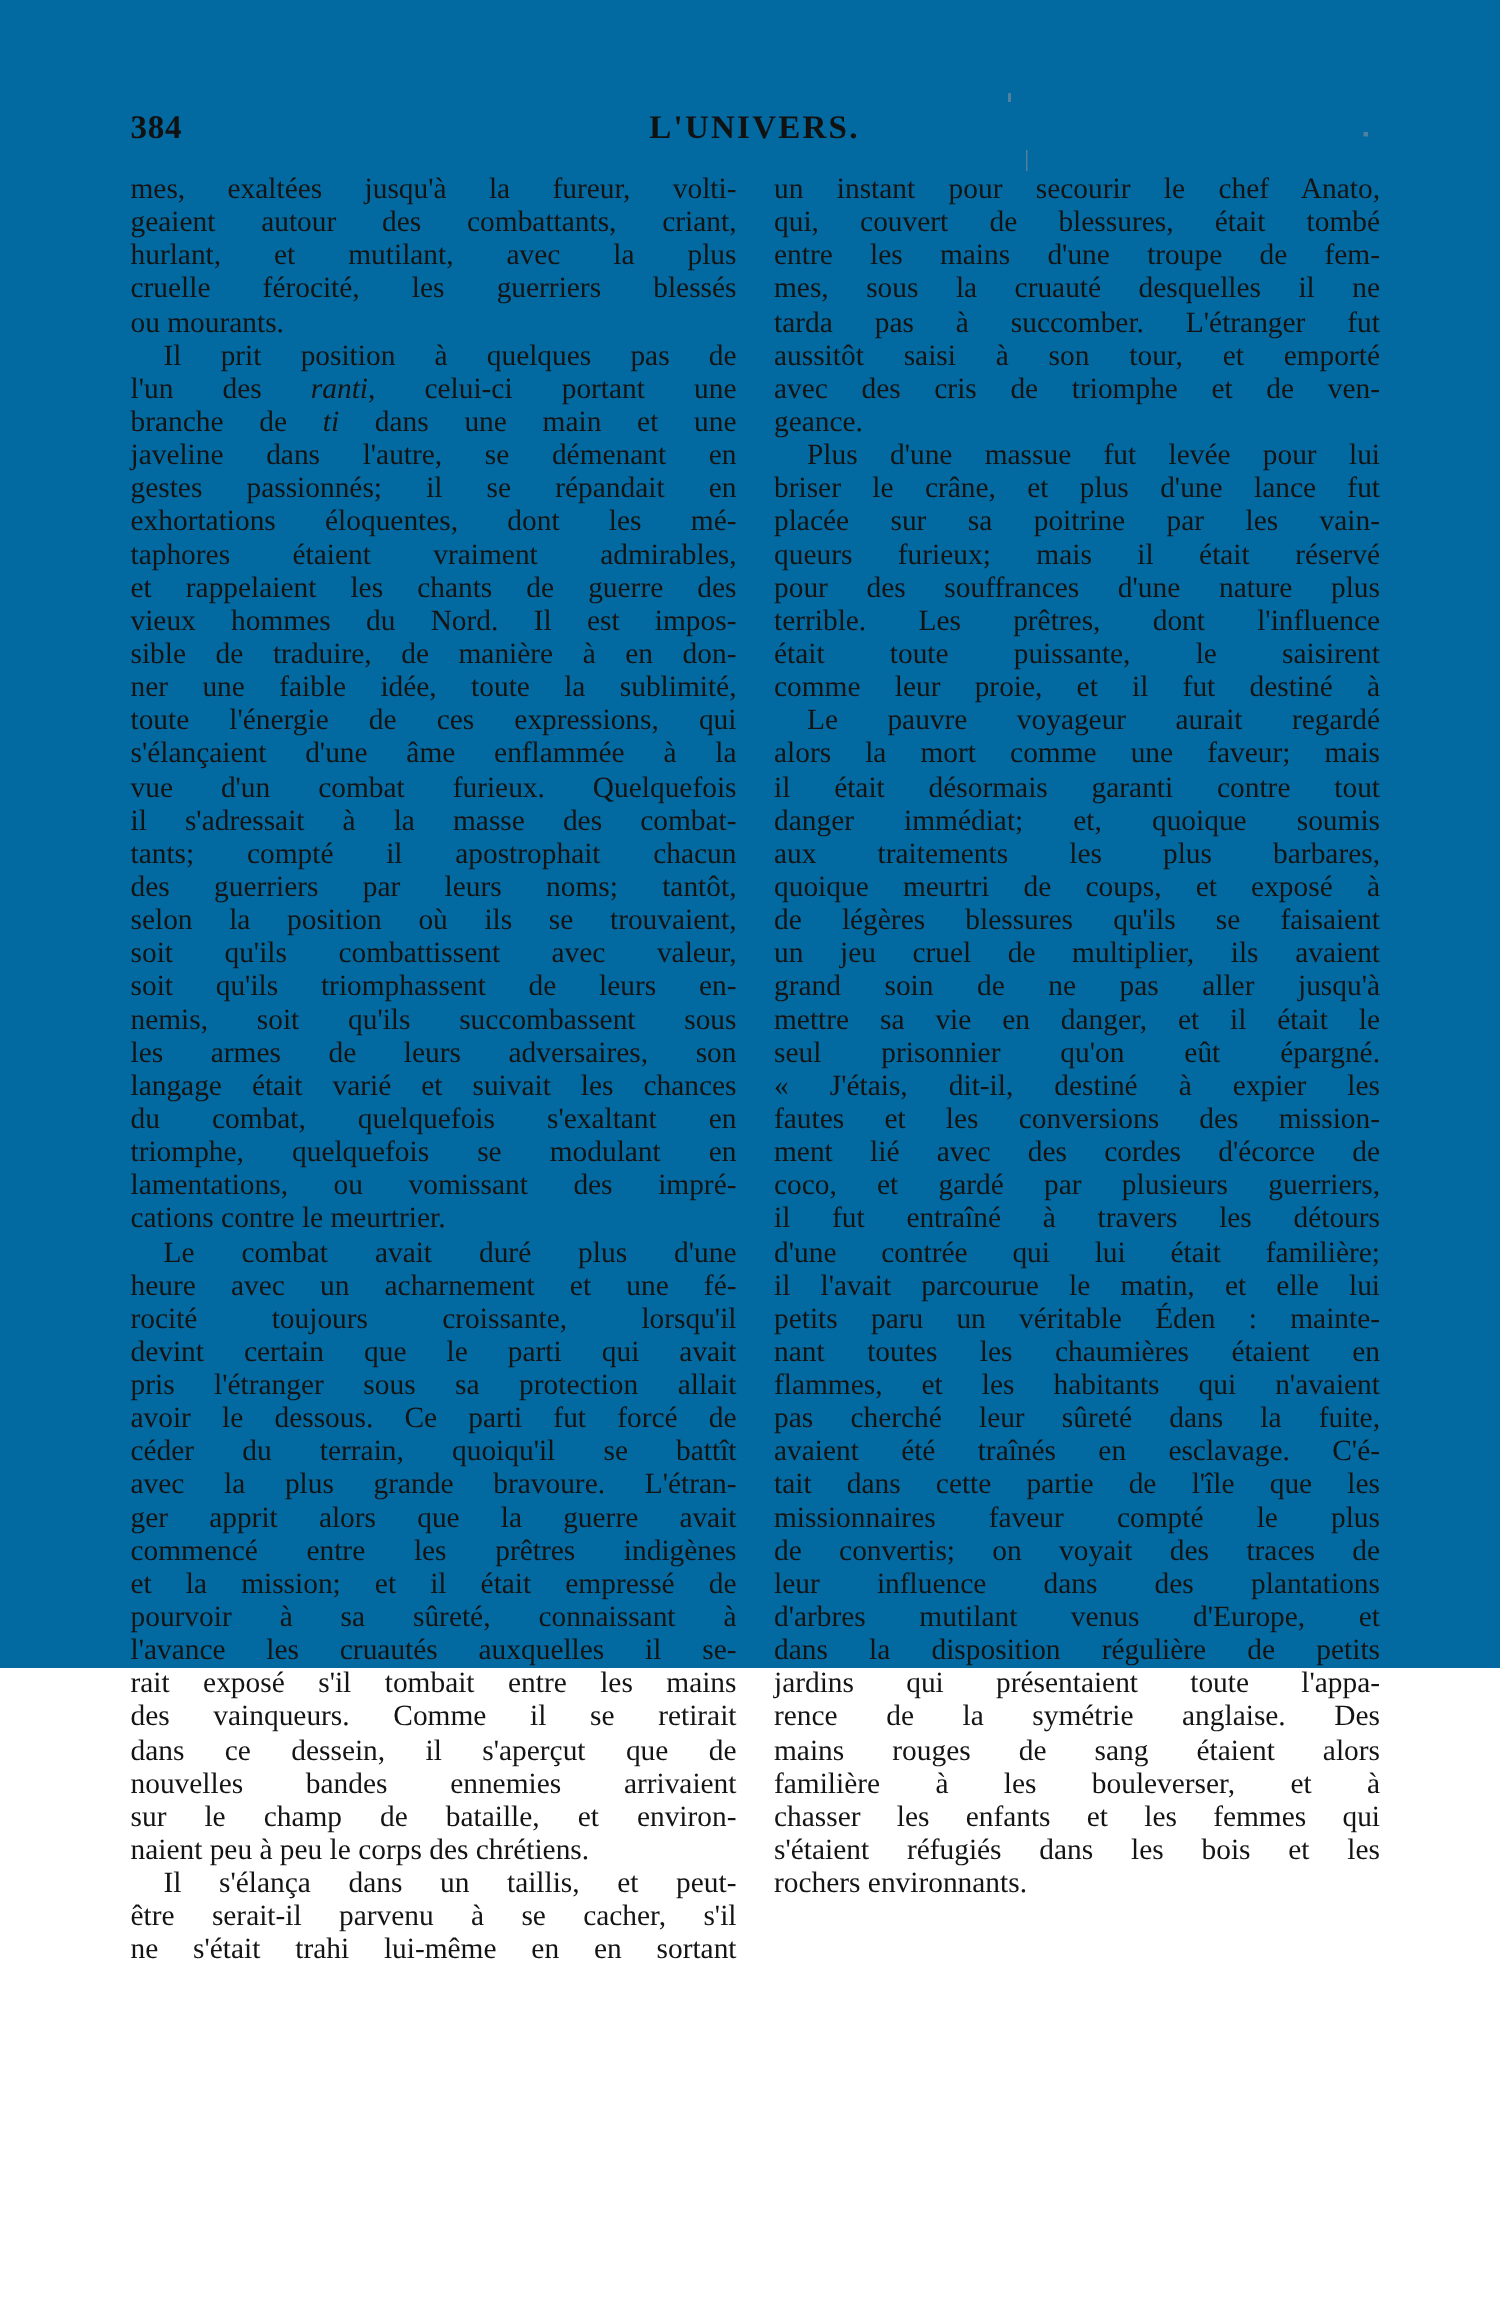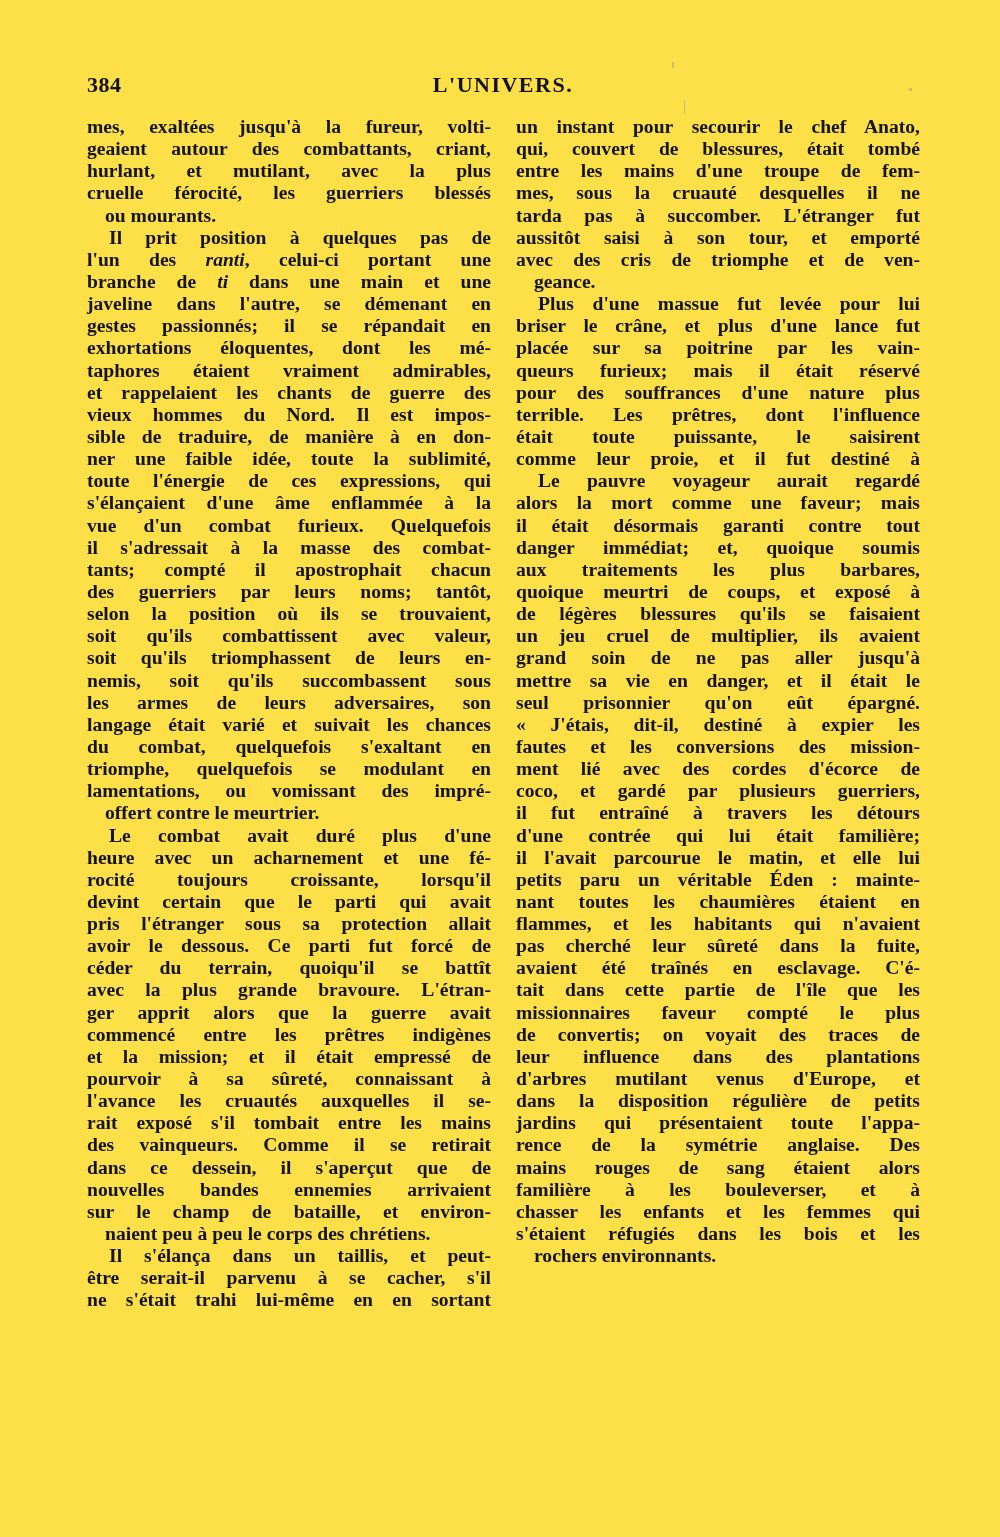--- a/index.html
+++ b/index.html
@@ -1,28 +1,28 @@
 <!DOCTYPE html>
 <html><head>
   <meta charset="utf-8">
   <style>
     html, body { margin: 0; padding: 0; background: #ffffff; }
     body { width: 1000px; height: 1537px; position: relative; overflow: hidden; color: #111; }
-    .page { position: absolute; left: 0; top: 0; width: 1000px; height: 1537px; background: #fde047; }
+    .page { position: absolute; left: 0; top: 0; width: 1000px; height: 1112px; background: #0369a1; }
     .running-head { position: absolute; top: 72px; left: 87px; width: 832px; height: 30px;
       font-family: "Liberation Serif", "DejaVu Serif", serif; font-weight: bold; font-size: 22px; }
     .page-number { position: absolute; left: 0; top: 0; letter-spacing: 0.5px; }
     .running-title { position: absolute; left: 0; width: 832px; top: 0; text-align: center; letter-spacing: 1.5px; }
     .column { position: absolute; top: 116px; width: 404px;
       font-family: "Liberation Serif", "DejaVu Serif", serif; font-size: 19.6px; line-height: 22.15px;
-      font-weight: bold; color: #141414; }
+      font-weight: normal; color: #141414; }
     .col-left { left: 87px; }
     .col-right { left: 516px; }
     .line { display: block; white-space: nowrap; text-align: justify; text-align-last: justify; height: 22.15px; overflow: visible; }
-    .line.last { text-align-last: left; margin-left: 18px; }
+    .line.last { text-align-last: left; }
     .line.indent { padding-left: 22px; }
     i { font-style: italic; }
     .speck { position: absolute; background: #999; opacity: 0.5; }
   </style>
 </head>
 <body>
 
 <div class="page">
   <div class="running-head">
     <span class="page-number">384</span>
@@ -54,21 +54,21 @@
       <span class="line">des guerriers par leurs noms; tantôt,</span>
       <span class="line">selon la position où ils se trouvaient,</span>
       <span class="line">soit qu'ils combattissent avec valeur,</span>
       <span class="line">soit qu'ils triomphassent de leurs en-</span>
       <span class="line">nemis, soit qu'ils succombassent sous</span>
       <span class="line">les armes de leurs adversaires, son</span>
       <span class="line">langage était varié et suivait les chances</span>
       <span class="line">du combat, quelquefois s'exaltant en</span>
       <span class="line">triomphe, quelquefois se modulant en</span>
       <span class="line">lamentations, ou vomissant des impré-</span>
-      <span class="line last">offert contre le meurtrier.</span>
+      <span class="line last">cations contre le meurtrier.</span>
       <span class="line indent">Le combat avait duré plus d'une</span>
       <span class="line">heure avec un acharnement et une fé-</span>
       <span class="line">rocité toujours croissante, lorsqu'il</span>
       <span class="line">devint certain que le parti qui avait</span>
       <span class="line">pris l'étranger sous sa protection allait</span>
       <span class="line">avoir le dessous. Ce parti fut forcé de</span>
       <span class="line">céder du terrain, quoiqu'il se battît</span>
       <span class="line">avec la plus grande bravoure. L'étran-</span>
       <span class="line">ger apprit alors que la guerre avait</span>
       <span class="line">commencé entre les prêtres indigènes</span>

